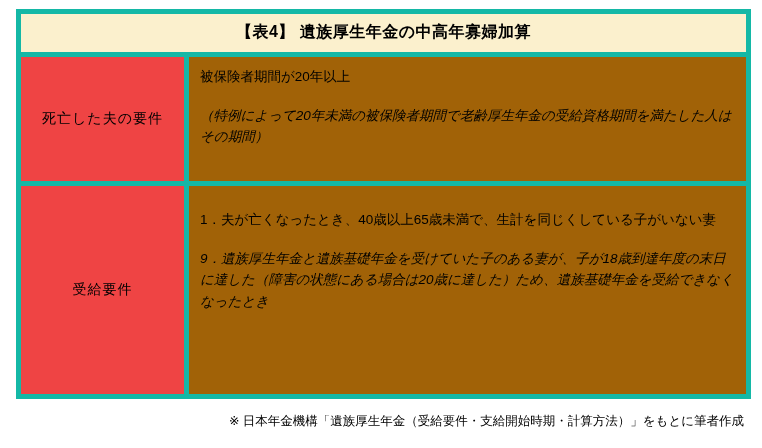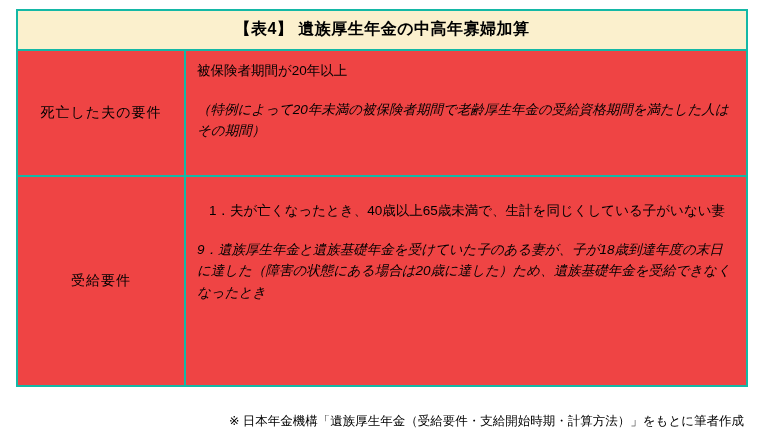--- a/index.html
+++ b/index.html
@@ -22,21 +22,21 @@
   }
   table.main {
     position: absolute;
     left: 16px;
     top: 9px;
     width: 730px;
     border-collapse: collapse;
     table-layout: fixed;
   }
   table.main td {
-    border: 2px solid #14b8a6;
+    border: 5px solid #14b8a6;
     vertical-align: top;
     padding: 0;
   }
   .title-cell {
     background: #fbf0cd;
     text-align: center;
     font-weight: bold;
     font-size: 16px;
     letter-spacing: 0.5px;
     padding: 5px 0 6px 0 !important;
@@ -45,21 +45,21 @@
   }
   .label-cell {
     background: #ef4444;
     text-align: center;
     vertical-align: middle !important;
     font-size: 14px;
     font-weight: normal;
     letter-spacing: 1px;
   }
   .body-cell {
-    background: #ef4444;
+    background: #a16207;
     font-size: 13.5px;
     line-height: 1.6;
     padding: 9px 10px 9px 11px !important;
   }
   .body-cell p {
     margin: 0;
   }
   .body-cell p.gap-top {
     margin-top: 17px;
     font-style: italic;
@@ -71,21 +71,20 @@
     font-size: 14px;
     letter-spacing: 1px;
   }
   .row-amount .body-cell {
     padding: 2px 10px 2px 11px !important;
     vertical-align: middle !important;
     font-size: 13.5px;
   }
   .wife-block p.first {
     margin-top: 14px;
-    margin-left: 12px;
   }
   .footnote {
     position: absolute;
     left: 16px;
     top: 413px;
     width: 730px;
     text-align: right;
     font-size: 12.5px;
     padding-right: 2px;
     box-sizing: border-box;

